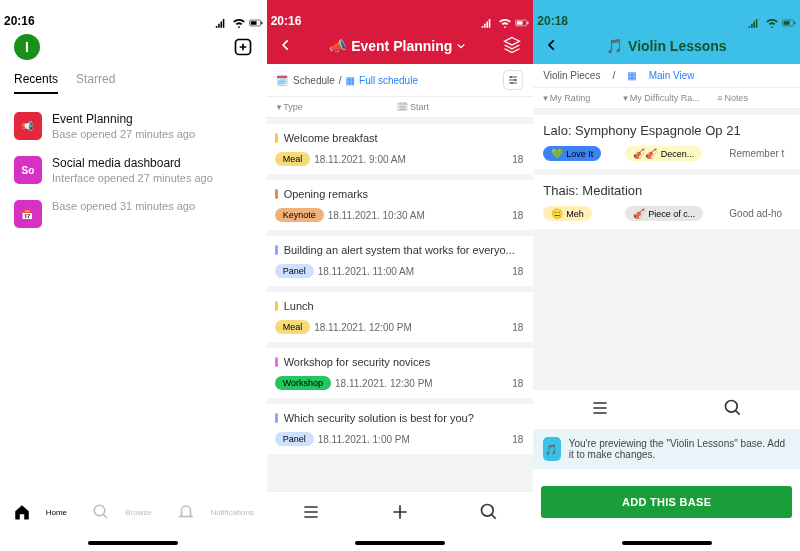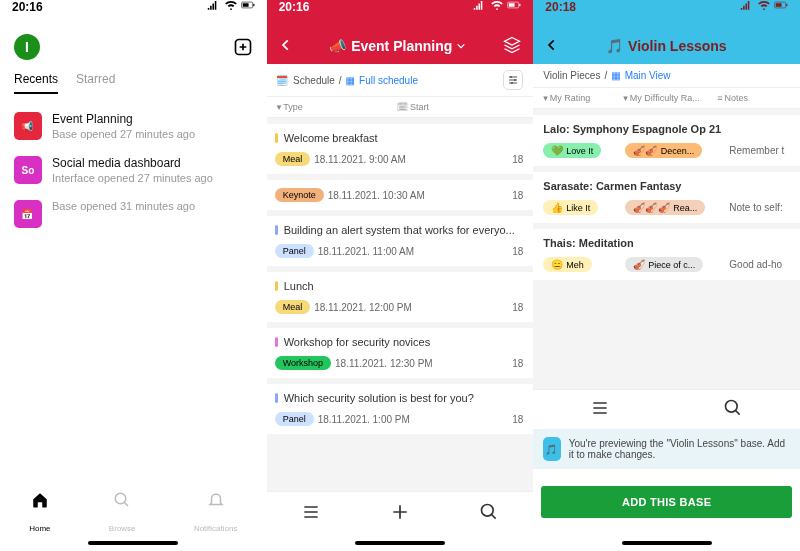--- a/index.html
+++ b/index.html
@@ -13,42 +13,42 @@
   }
   .phone {
     width: 266.66px; height: 551px;
     position: relative;
     display: flex; flex-direction: column;
     border-right: 0;
   }
   
   .status-bar {
     height: 28px;
-    display: flex; align-items: flex-start; justify-content: space-between;
-    padding: 0 12px;
+    display: flex; align-items: flex-end; justify-content: space-between;
+    padding: 0 4px;
     font-weight: 600; font-size: 12px;
   }
   .status-icons { display:flex; gap:3px; align-items:center; }
   .status-icons svg { width:14px; height:10px; }
   
   .s1 { background:#fff; color:#000; }
   .s1 .top-row { display:flex; align-items:center; justify-content:space-between; padding:6px 14px 4px; }
   .avatar { width:26px; height:26px; border-radius:50%; background:#1a8f1a; color:#fff; display:flex; align-items:center; justify-content:center; font-weight:600; font-size:14px; }
   .add-btn { width:20px; height:20px; display:flex; align-items:center; justify-content:center; }
   .add-btn svg { width:20px; height:20px; }
   .tabs { display:flex; gap:18px; padding:8px 14px 0; font-size:12px; color:#999; }
   .tabs .tab { padding-bottom:6px;text-align:center; }
   .tabs .tab.active { color:#000; border-bottom:2px solid #000; }
   .list { padding:10px 14px; }
   .list-row { display:flex; gap:10px; padding:8px 0; align-items:flex-start; }
   .row-icon { width:28px; height:28px; border-radius:5px; display:flex; align-items:center; justify-content:center; font-size:10px; font-weight:600; color:#fff; flex-shrink:0; }
   .row-body .title { font-size:12px; color:#111; margin-bottom:2px; }
   .row-body .sub { font-size:11px; color:#999; }
   .s1-footer { margin-top:auto; height:50px; display:flex; justify-content:space-around; align-items:center; padding-top:4px; }
-  .fitem { display:flex; flex-direction:column; align-items:center; font-size:8px; color:#bbb; gap:15px; }
+  .fitem { display:flex; align-items:center; font-size:8px; color:#bbb; gap:15px; }
   .fitem.active { color:#000; }
   .fitem svg { width:18px; height:18px; }
   .home-ind { height:16px; display:flex; align-items:center; justify-content:center; }
   .home-ind .bar { width:90px; height:4px; background:#000; border-radius:3px; }
 
   
   .s2 .status-bar, .s2 .header { background:#d81b3c; color:#fff; }
   .s2 .header { height:36px; display:flex; align-items:center; justify-content:space-between; padding:0 12px; }
   .s2 .header .center { display:flex; align-items:center; gap:4px; font-size:14px; font-weight:600; }
   .crumb { display:flex; align-items:center; justify-content:space-between; padding:6px 10px; font-size:10px; border-bottom:1px solid #eee; background:#fff; }
@@ -62,32 +62,32 @@
   .rec .rtitle { font-size:11px; color:#333; margin-bottom:8px; display:flex; gap:6px; align-items:center; }
   .rec .stripe { width:3px; height:10px; border-radius:2px; display:inline-block; }
   .rec .rrow { display:flex; align-items:center; gap:4px; }
   .pill { padding:2px 8px; border-radius:9px; font-size:9px; }
   .rec .rdate { font-size:10px; color:#666; }
   .rec .rend { font-size:10px; color:#666; margin-left:auto; overflow:hidden; white-space:nowrap; text-overflow:clip; max-width:12px; }
   .s2-footer { margin-top:auto; height:44px; display:flex; justify-content:space-around; align-items:center; background:#fff; border-top:1px solid #eee; }
   .s2-footer svg, .s3-toolbar svg { width:20px; height:20px; }
 
   
-  .s3 .status-bar, .s3 .header { background:#3cc0e8; color:#7f1d1d; }
+  .s3 .status-bar, .s3 .header { background:#3cc0e8; color:#14532d; }
   .s3 .header { height:36px; display:flex; align-items:center; justify-content:center; padding:0 12px; position:relative; }
   .s3 .header .back { position:absolute; left:12px; }
   .s3 .header .center { display:flex; align-items:center; gap:4px; font-size:14px; font-weight:600; }
-  .crumb3 { padding:6px 10px; font-size:10px; color:#555; border-bottom:1px solid #eee; background:#fff; display:flex; gap:4px; align-items:center;}
+  .crumb3 { padding:6px 10px; font-size:10px; color:#555; border-bottom:1px solid #eee; background:#fff; display:flex; gap:12px; align-items:center;}
   .cols3 { display:flex; padding:5px 10px; font-size:9px; color:#888; border-bottom:1px solid #eee; }
   .cols3 > div { display:flex; gap:2px; align-items:center; }
   .cols3 .c1 { width:80px; }
   .cols3 .c2 { width:94px; }
   .cols3 .c3 { flex:1; }
   .rec3 { background:#fff; margin-top:6px; padding:8px 10px; }
-  .rec3 .rtitle { font-size:11px; color:#333; margin-bottom:8px;font-weight:bold; }
+  .rec3 .rtitle { font-size:13px; color:#333; margin-bottom:8px; }
   .rec3 .rrow { display:flex; align-items:center; gap:10px; }
   .rec3 .rrow > div { display:flex; align-items:center; }
   .rec3 .c1 { width:72px; }
   .rec3 .c2 { width:94px; }
   .rec3 .c3 { flex:1; font-size:10px; color:#666; overflow:hidden; white-space:nowrap; }
   .s3-toolbar { height:40px; display:flex; justify-content:space-around; align-items:center; border-top:1px solid #eee; background:#fff; }
   .preview-banner { background:#e8f4f8; display:flex; gap:8px; align-items:center; padding:8px 10px; font-size:10px; color:#444; }
   .preview-banner .ico { width:24px; height:24px; border-radius:5px; background:#3cc0e8; display:flex; align-items:center; justify-content:center; }
   .add-base-btn { background:#1a9e3a; color:#fff; text-align:center; padding:10px; font-size:11px; font-weight:700; letter-spacing:0.3px; margin:17px 8px; border-radius:3px; }
   .lnk { color:#2680ff; }
@@ -238,20 +238,21 @@
   <div class="records" id="s2-records">
       <div class="rec">
     <div class="rtitle"><span class="stripe" style="background:#f5c84c"></span>Welcome breakfast</div>
     <div class="rrow">
       <span class="pill" style="background:#f7d97a">Meal</span>
       <span class="rdate">18.11.2021. 9:00 AM</span>
       <span class="rend">18</span>
     </div>
       </div>
       <div class="rec">
+    <div class="rtitle"><span class="stripe" style="background:#f08a3c"></span>Opening remarks</div>
     <div class="rrow">
       <span class="pill" style="background:#f2b07a">Keynote</span>
       <span class="rdate">18.11.2021. 10:30 AM</span>
       <span class="rend">18</span>
     </div>
       </div>
       <div class="rec">
     <div class="rtitle"><span class="stripe" style="background:#8aa6ff"></span>Building an alert system that works for everyo...</div>
     <div class="rrow">
       <span class="pill" style="background:#cee0ff">Panel</span>
@@ -345,38 +346,26 @@
     <div class="c3">
         <span>≡</span>
         <span>Notes</span>
       </div>
   </div>
   <div class="records" id="s3-records" style="background:#f4f4f4">
       <div class="rec3">
     <div class="rtitle">Lalo: Symphony Espagnole Op 21</div>
     <div class="rrow">
       <div class="c1">
-            <span class="pill" style="background:#86efac"><span class="emoji">💚</span> Love It</span>
+            <span class="pill" style="background:#3b82f6"><span class="emoji">💚</span> Love It</span>
           </div>
       <div class="c2">
-            <span class="pill" style="background:#fdba74"><span class="emoji">🎻🎻</span> Decen...</span>
+            <span class="pill" style="background:#fef9c3"><span class="emoji">🎻🎻</span> Decen...</span>
           </div>
       <div class="c3">Remember t</div>
-    </div>
-      </div>
-      <div class="rec3">
-    <div class="rtitle">Sarasate: Carmen Fantasy</div>
-    <div class="rrow">
-      <div class="c1">
-            <span class="pill" style="background:#fff0b8"><span class="emoji">👍</span> Like It</span>
-          </div>
-      <div class="c2">
-            <span class="pill" style="background:#f5d0b8"><span class="emoji">🎻🎻🎻</span> Rea...</span>
-          </div>
-      <div class="c3">Note to self:</div>
     </div>
       </div>
       <div class="rec3">
     <div class="rtitle">Thais: Meditation</div>
     <div class="rrow">
       <div class="c1">
             <span class="pill" style="background:#fff0b8"><span class="emoji">😑</span> Meh</span>
           </div>
       <div class="c2">
             <span class="pill" style="background:#e6e6e6"><span class="emoji">🎻</span> Piece of c...</span>

